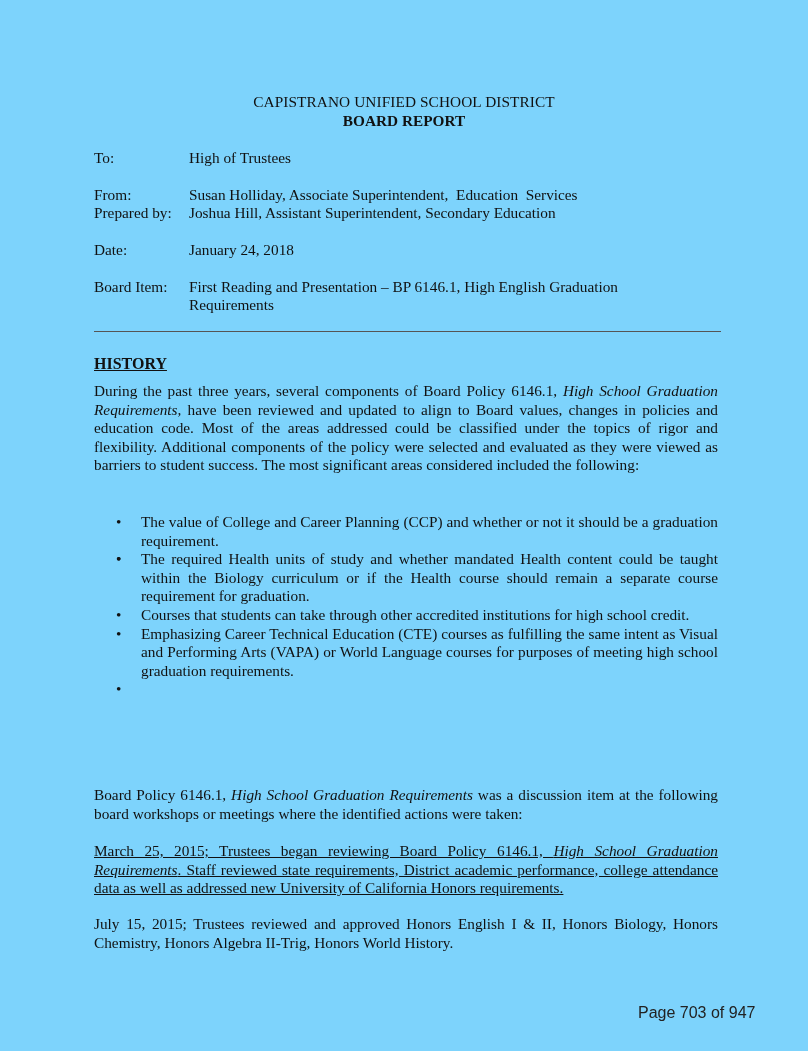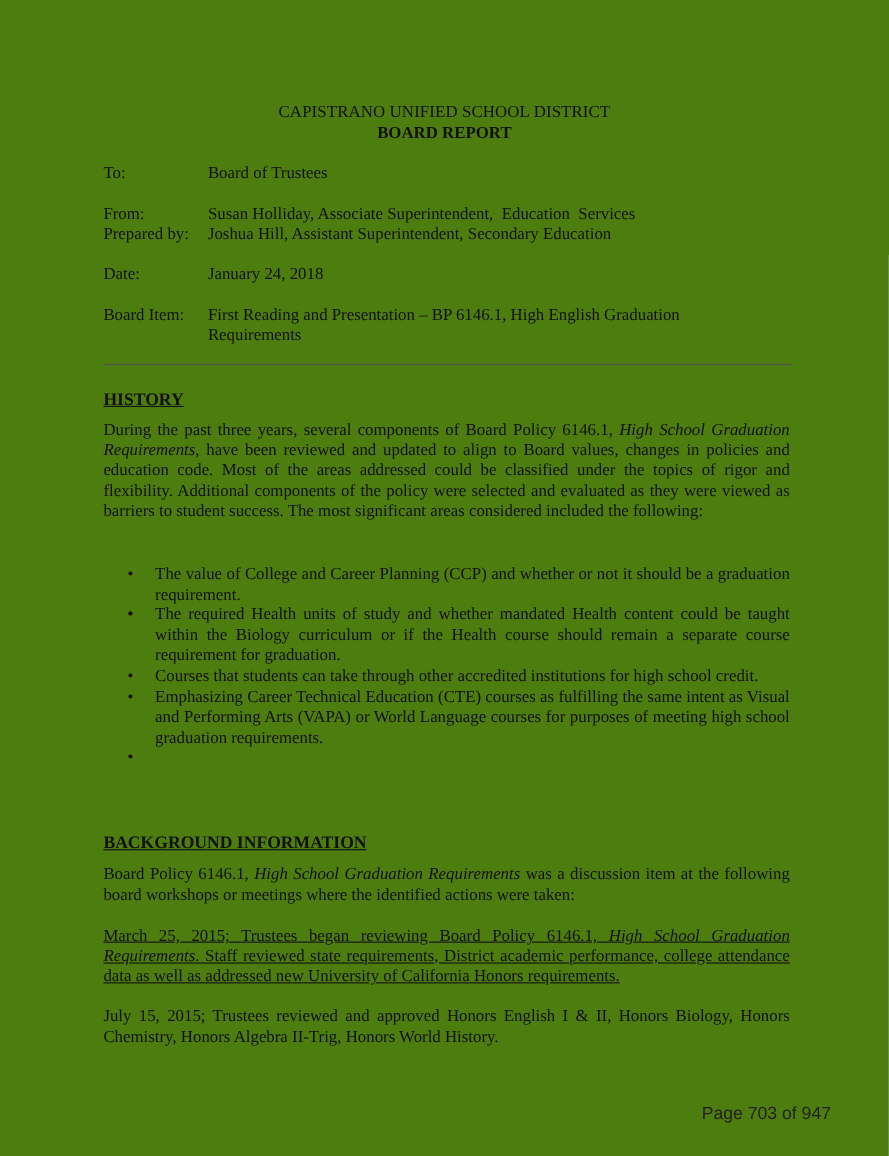--- a/index.html
+++ b/index.html
@@ -1,18 +1,18 @@
 <!DOCTYPE html>
 <html><head>
 <meta charset="utf-8">
 <style>
   html, body { margin: 0; padding: 0; background: #ffffff; }
   body { width: 808px; height: 1051px; position: relative; overflow: hidden;
          font-family: "Liberation Serif", serif; color: #111; font-size: 15.3px; }
-  .page { position: absolute; left: 0; top: 0; width: 808px; height: 1051px; background: #4d7c0f; }
+  .page { position: absolute; left: 0; top: 0; width: 808px; height: 1051px; background: #7dd3fc; }
   .center { position: absolute; left: 0; width: 808px; text-align: center; }
   .district { top: 93px; font-size: 15.3px; letter-spacing: 0.1px; }
   .report { top: 112px; font-weight: bold; font-size: 15.3px; }
   .field { position: absolute; left: 94px; width: 630px; line-height: 18px; }
   .field .lbl { position: absolute; left: 0; top: 0; width: 95px; }
   .field .val { position: absolute; left: 95px; top: 0; width: 520px; }
   .rule { position: absolute; left: 94px; top: 331px; width: 627px; height: 0; border-top: 1.5px solid #555; }
   .heading { position: absolute; left: 94px; font-weight: bold; text-decoration: underline; font-size: 16px; }
   .para { position: absolute; left: 94px; width: 624px; text-align: justify; line-height: 18.6px; }
   .para i { font-style: italic; }
@@ -24,21 +24,21 @@
 </head>
 <body>
 
 <div class="page">
 
   <div class="center district">CAPISTRANO UNIFIED SCHOOL DISTRICT</div>
   <div class="center report">BOARD REPORT</div>
 
   <div class="field" style="top:149px;">
     <span class="lbl">To:</span>
-    <span class="val">Board of Trustees</span>
+    <span class="val">High of Trustees</span>
   </div>
 
   <div class="field" style="top:186px;">
     <span class="lbl">From:</span>
     <span class="val" style="white-space:pre;">Susan Holliday, Associate Superintendent,  Education  Services</span>
   </div>
 
   <div class="field" style="top:204px;">
     <span class="lbl">Prepared by:</span>
     <span class="val">Joshua Hill, Assistant Superintendent, Secondary Education</span>
@@ -65,21 +65,20 @@
 
   <ul class="bullets">
     <li><span class="dot">•</span><span>The value of College and Career Planning (CCP) and whether or not it should be a graduation requirement.</span></li>
     <li><span class="dot">•</span></li>
     <li><span class="dot">•</span><span>The required Health units of study and whether mandated Health content could be taught within the Biology curriculum or if the Health course should remain a separate course requirement for graduation.</span></li>
     <li><span class="dot">•</span><span>Courses that students can take through other accredited institutions for high school credit.</span></li>
     <li><span class="dot">•</span><span>Emphasizing Career Technical Education (CTE) courses as fulfilling the same intent as Visual and Performing Arts (VAPA) or World Language courses for purposes of meeting high school graduation requirements.</span></li>
     <li><span class="dot">•</span></li>
   </ul>
 
-  <div class="heading" style="top:758px;">BACKGROUND INFORMATION</div>
 
   <div class="para" style="top:786px;"><span>Board Policy 6146.1, </span><i>High School Graduation Requirements</i><span> was a discussion item at the following board workshops or meetings where the identified actions were taken:</span></div>
 
   <div class="para" style="top:842px;text-decoration:underline;"><span>March 25, 2015; Trustees began reviewing Board Policy 6146.1, </span><i>High School Graduation Requirements</i><span>.  Staff reviewed state requirements, District academic performance, college attendance data as well as addressed new University of California Honors requirements.</span></div>
 
   <div class="para" style="top:915px;">July 15, 2015; Trustees reviewed and approved Honors English I &amp; II, Honors Biology, Honors Chemistry, Honors Algebra II-Trig, Honors World History.</div>
 
   <div class="footer">Page 703 of 947</div>
 
 </div>

